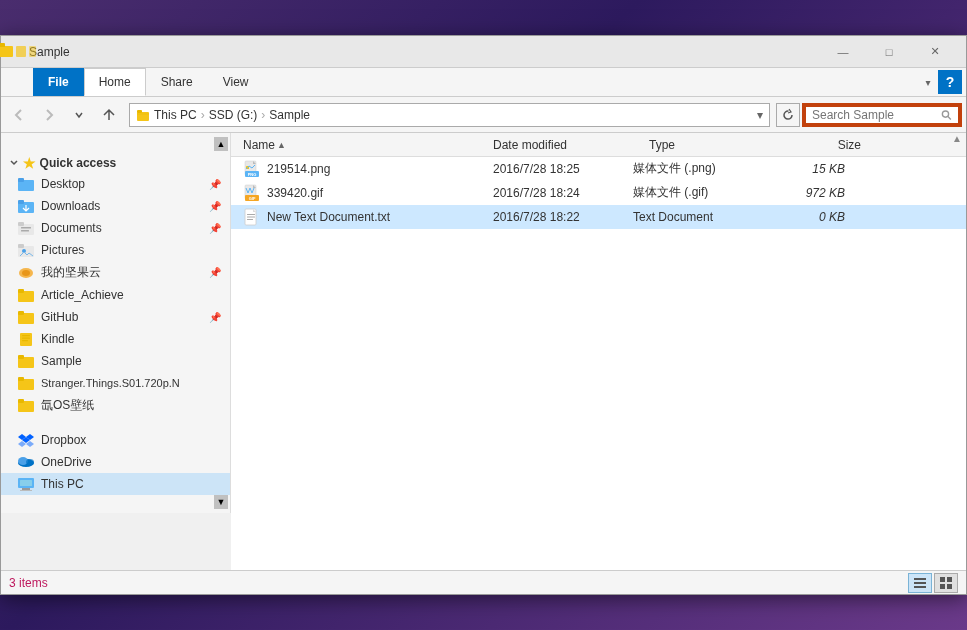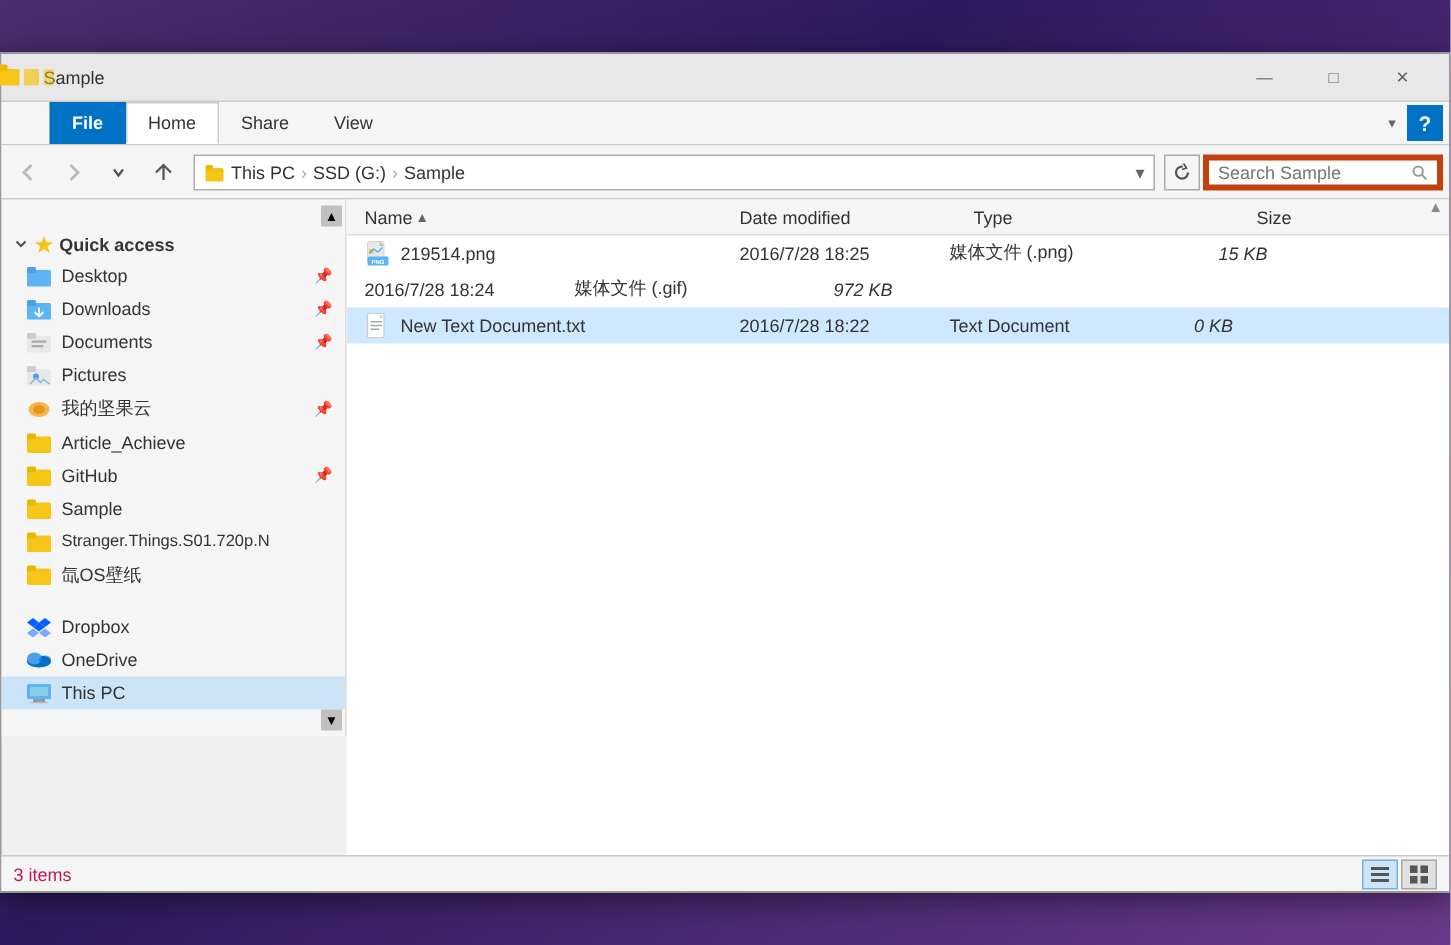--- a/index.html
+++ b/index.html
@@ -510,20 +510,31 @@
             <div class="icon-wrapper">
               <svg width="18" height="15" viewBox="0 0 18 15">
                 <rect x="1" y="3" width="16" height="11" rx="1" fill="#f5c518"></rect>
                 <rect x="1" y="1" width="6" height="4" rx="1" fill="#e8b800"></rect>
               </svg>
             </div>
             <span>GitHub</span>
             <span class="pin-icon">📌</span>
           </div>
 
+          <div class="sidebar-item">
+            <div class="icon-wrapper">
+              <svg width="18" height="15" viewBox="0 0 18 15">
+                <rect x="3" y="1" width="12" height="13" rx="1" fill="#f5c518"></rect>
+                <rect x="5" y="3" width="8" height="1.2" rx="0.5" fill="#e8b800"></rect>
+                <rect x="5" y="5.5" width="8" height="1.2" rx="0.5" fill="#e8b800"></rect>
+                <rect x="5" y="8" width="6" height="1.2" rx="0.5" fill="#e8b800"></rect>
+              </svg>
+            </div>
+            <span>Kindle</span>
+          </div>
 
           <div class="sidebar-item">
             <div class="icon-wrapper">
               <svg width="18" height="15" viewBox="0 0 18 15">
                 <rect x="1" y="3" width="16" height="11" rx="1" fill="#f5c518"></rect>
                 <rect x="1" y="1" width="6" height="4" rx="1" fill="#e8b800"></rect>
               </svg>
             </div>
             <span>Sample</span>
           </div>
@@ -623,39 +634,49 @@
               <path d="M3 9l3-3 3 2 3-3" stroke="#5bb4f5" stroke-width="1" fill="none"></path>
             </svg>
             <span>219514.png</span>
           </div>
           <div class="file-cell date">2016/7/28 18:25</div>
           <div class="file-cell type">媒体文件 (.png)</div>
           <div class="file-cell size" style="text-align:right;">15 KB</div>
         </div>
 
         <div class="file-row">
+          <div class="file-cell name">
+            <svg width="18" height="18" viewBox="0 0 18 18">
+              <rect x="2" y="1" width="11" height="14" rx="1" fill="#e8e8e8" stroke="#ccc" stroke-width="0.5"></rect>
+              <polygon points="10,1 13,4 10,4" fill="#bbb"></polygon>
+              <rect x="2" y="11" width="14" height="6" rx="1" fill="#f5a623"></rect>
+              <text x="9" y="16" text-anchor="middle" font-size="4" fill="white" font-weight="bold">GIF</text>
+              <path d="M3 4l2 5 2-5 2 5 2-5" stroke="#5bb4f5" stroke-width="1" fill="none"></path>
+            </svg>
+            <span>339420.gif</span>
+          </div>
           <div class="file-cell date">2016/7/28 18:24</div>
           <div class="file-cell type">媒体文件 (.gif)</div>
           <div class="file-cell size" style="text-align:right;">972 KB</div>
         </div>
 
         <div class="file-row selected">
           <div class="file-cell name">
             <svg width="18" height="18" viewBox="0 0 18 18">
               <rect x="2" y="1" width="11" height="16" rx="1" fill="white" stroke="#ccc" stroke-width="0.8"></rect>
               <polygon points="10,1 13,4 10,4" fill="#ddd"></polygon>
               <rect x="4" y="6" width="8" height="1" rx="0.3" fill="#aaa"></rect>
               <rect x="4" y="8.5" width="8" height="1" rx="0.3" fill="#aaa"></rect>
               <rect x="4" y="11" width="6" height="1" rx="0.3" fill="#aaa"></rect>
             </svg>
             <span>New Text Document.txt</span>
           </div>
           <div class="file-cell date">2016/7/28 18:22</div>
           <div class="file-cell type">Text Document</div>
-          <div class="file-cell size" style="text-align:center;">0 KB</div>
+          <div class="file-cell size" style="text-align:right;">0 KB</div>
         </div>
       </div>
     </div>
   </div>
 
   <div class="status-bar">
     <span class="status-text">3 items</span>
     <div class="view-buttons">
       <button class="view-btn active">
         <svg width="14" height="14" viewBox="0 0 14 14">

